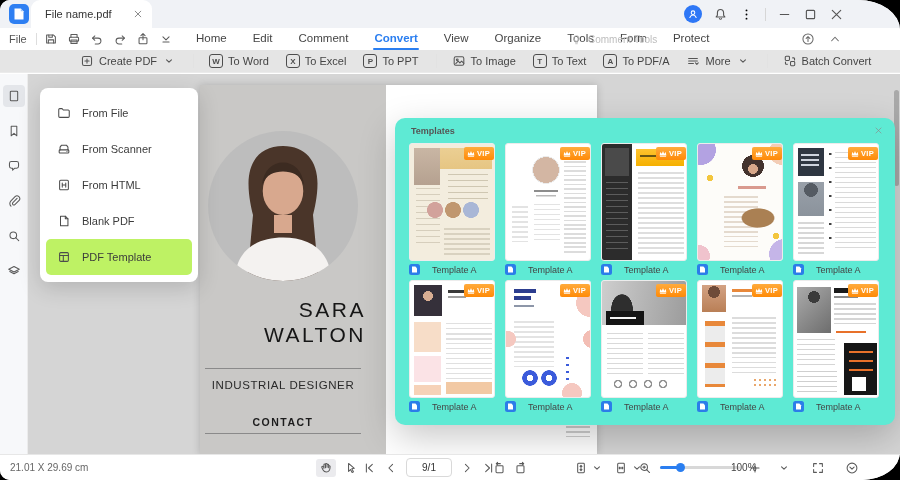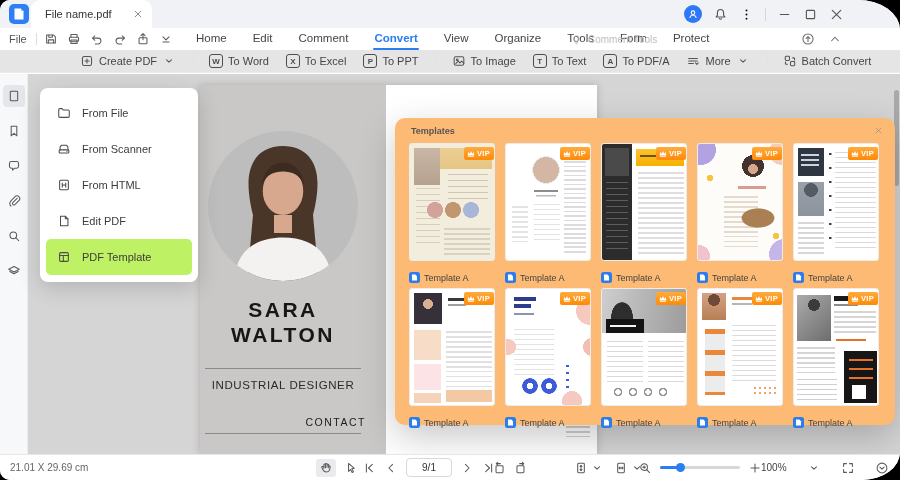--- a/index.html
+++ b/index.html
@@ -48,43 +48,43 @@
   .sb-item{width:22px;height:22px;display:flex;align-items:center;justify-content:center;border-radius:4px}
   .sb-item .ic{width:14px;height:14px;stroke:#5a5a5a}
   .sb-item.sel{background:#e4e6ea}
   .canvas{position:absolute;left:28px;top:74px;right:0;bottom:25px;background:#d5d5d5}
   .scrollbar{position:absolute;right:1px;top:16px;width:5px;height:96px;background:#a9a9a9;border-radius:3px}
 
   
   .page{position:absolute;left:172px;top:11px;width:397px;height:370px;background:#fff;box-shadow:0 0 8px rgba(0,0,0,.18)}
   .page-gray{position:absolute;left:0;top:0;width:186px;height:370px;background:#c9c8c6}
   .photo{position:absolute;left:8px;top:46px;width:150px;height:150px}
-  .doc-name{position:absolute;left:0;top:212px;width:166px;text-align:center;font-size:21px;font-weight:bold;letter-spacing:2.5px;line-height:25px;color:#161616}
+  .doc-name{position:absolute;left:0;top:212px;width:166px;text-align:right;font-size:21px;font-weight:normal;letter-spacing:2.5px;line-height:25px;color:#161616}
   .doc-line{position:absolute;left:5px;width:156px;height:1px;background:#8a8a8a}
   .doc-sub{position:absolute;left:0;top:294px;width:166px;text-align:center;font-size:11.5px;letter-spacing:.6px;color:#2a2a2a}
-  .doc-sec{position:absolute;left:0;top:331px;width:166px;text-align:right;font-size:10.5px;font-weight:normal;letter-spacing:1.5px;color:#1c1c1c}
+  .doc-sec{position:absolute;left:0;top:331px;width:166px;text-align:center;font-size:10.5px;font-weight:bold;letter-spacing:1.5px;color:#1c1c1c}
   .wlines{position:absolute;left:366px;top:336px;width:24px;height:16px;background:repeating-linear-gradient(#cfcfcf 0 1.5px,transparent 1.5px 5px)}
 
   
   .create-menu{position:absolute;left:40px;top:88px;width:158px;height:194px;background:#fff;border-radius:8px;box-shadow:0 6px 22px rgba(0,0,0,.16);padding:7px 6px;box-sizing:border-box;display:flex;flex-direction:column}
   .cm-item{flex:1;display:flex;align-items:center;gap:11px;padding-left:11px;border-radius:5px;font-size:11px;color:#3c3c3c}
   .cm-item .ic{width:14px;height:14px;stroke:#4c4c4c}
   .cm-item.sel{background:#bef264}
 
   
-  .modal{position:absolute;left:395px;top:118px;width:500px;height:307px;background:#fdba74;border-radius:10px;box-shadow:0 12px 36px rgba(0,0,0,.22)}
+  .modal{position:absolute;left:395px;top:118px;width:500px;height:307px;background:#5eead4;border-radius:10px;box-shadow:0 12px 36px rgba(0,0,0,.22)}
   .modal-title{position:absolute;left:16px;top:8px;font-size:9px;font-weight:bold;color:#555}
   .modal-close{position:absolute;right:10px;top:5px;width:14px;height:14px;display:flex;align-items:center;justify-content:center}
   .modal-close .ic{width:9px;height:9px;stroke:#8a8a8a}
   .grid{position:absolute;left:14px;top:25px;display:grid;grid-template-columns:repeat(5,86px);column-gap:10px;row-gap:5px}
   .card{width:86px}
   .thumb{width:86px;height:118px;border:1px solid #ececec;border-radius:3px;position:relative;overflow:hidden;box-sizing:border-box}
   .vip{position:absolute;top:3px;right:0;height:13px;padding:0 4px 0 3px;background:linear-gradient(180deg,#ffab3c,#ff8a07);border-radius:2px;color:#fff;font-size:7.5px;font-weight:bold;display:flex;align-items:center;gap:2px;letter-spacing:.3px}
   .crown{width:8px;height:7px;flex:none}
-  .card-label{display:flex;align-items:center;gap:4px;margin-top:11px;font-size:9px;color:#444}
+  .card-label{display:flex;align-items:center;gap:12px;margin-top:3px;font-size:9px;color:#444}
   .tpl-ic{width:11px;height:11px;flex:none}
 
   
   .v1{background:
     radial-gradient(circle 8px at 25px 66px,#d2a29b 98%,transparent) 0 0/100% 100% no-repeat,
     radial-gradient(circle 8px at 43px 66px,#c0976f 98%,transparent) 0 0/100% 100% no-repeat,
     radial-gradient(circle 8px at 61px 66px,#a9b7d6 98%,transparent) 0 0/100% 100% no-repeat,
     repeating-linear-gradient(#cfc7b2 0 1.5px,transparent 1.5px 6px) 38px 30px/40px 26px no-repeat,
     repeating-linear-gradient(#d6cebc 0 1.5px,transparent 1.5px 6px) 6px 44px/24px 56px no-repeat,
     linear-gradient(#ebcf93,#e6c583) 30px 4px/52px 21px no-repeat,
@@ -612,21 +612,21 @@
       <div class="cm-item">
         <svg class="ic">
           <use href="#html"></use>
         </svg>
         <span>From HTML</span>
       </div>
       <div class="cm-item">
         <svg class="ic">
           <use href="#blank"></use>
         </svg>
-        <span>Edit PDF</span>
+        <span>Blank PDF</span>
       </div>
       <div class="cm-item sel">
         <svg class="ic">
           <use href="#template"></use>
         </svg>
         <span>PDF Template</span>
       </div>
     </div>
 
   <div class="modal">
@@ -876,21 +876,21 @@
         </svg>
       <span class="slider">
         <span class="slider-track"></span>
         <span class="slider-fill"></span>
         <span class="slider-thumb"></span>
       </span>
       <svg class="ic">
           <use href="#plus"></use>
         </svg>
     </div>
-    <div class="sb-group" style="left:761px;gap:20px">
+    <div class="sb-group" style="left:731px;gap:20px">
       <span class="zoom-label">100%</span>
       <svg class="ic caret">
           <use href="#caret"></use>
         </svg>
       <svg class="ic">
           <use href="#fullscr"></use>
         </svg>
       <svg class="ic">
           <use href="#circlechev"></use>
         </svg>

